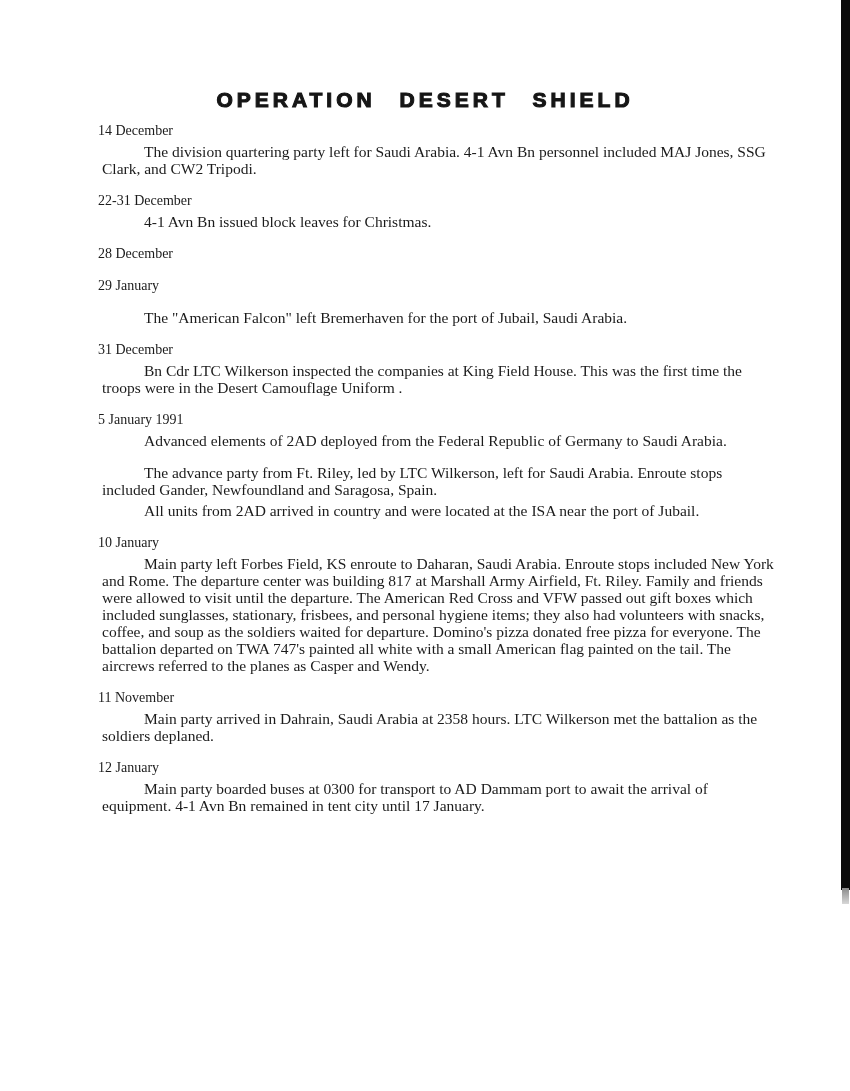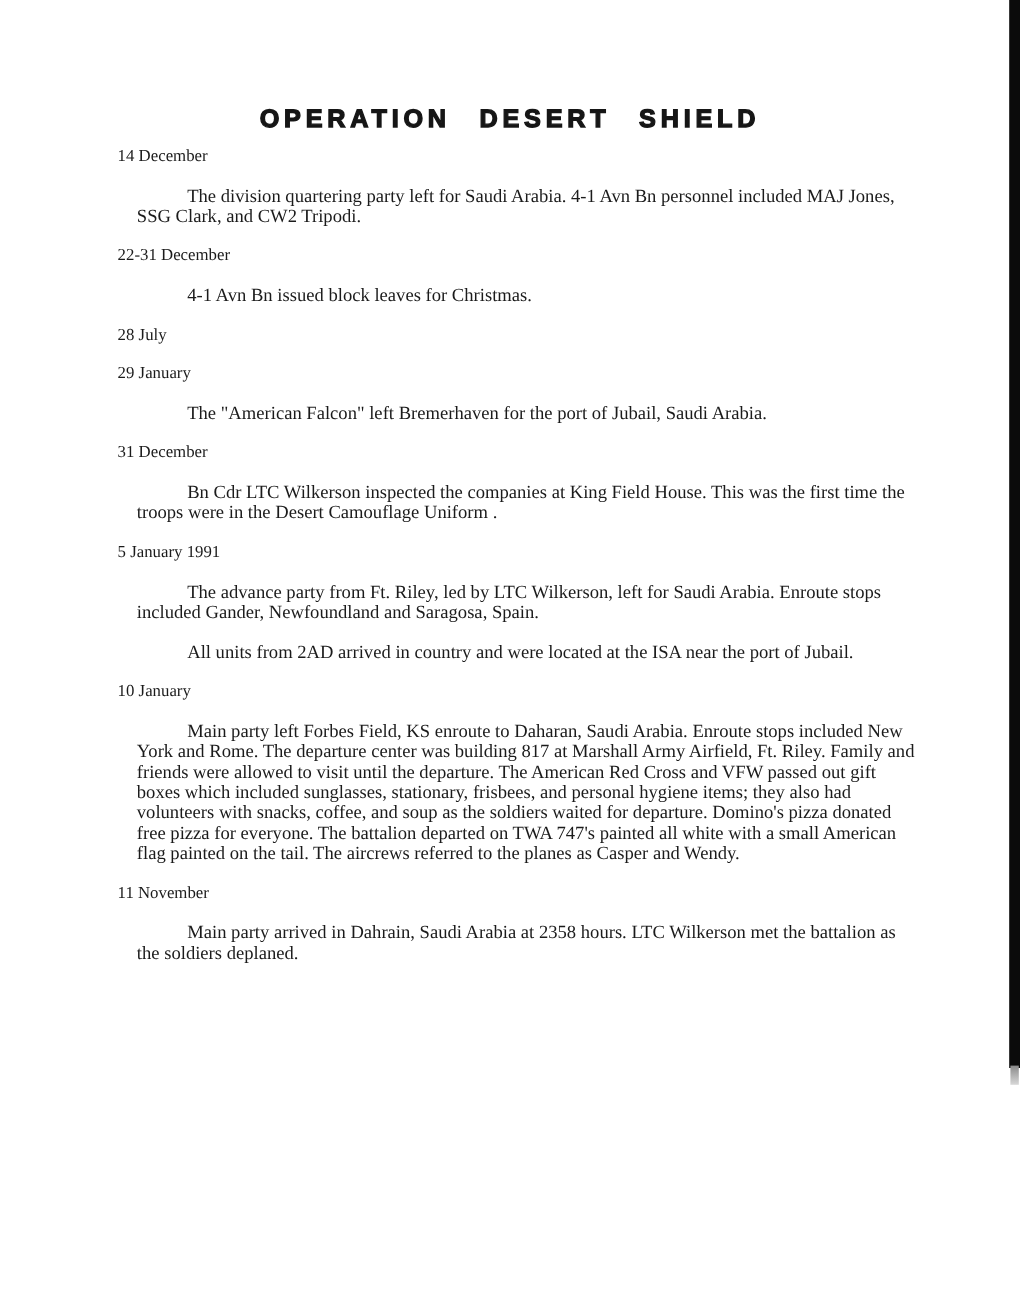--- a/index.html
+++ b/index.html
@@ -44,21 +44,21 @@
   .entry {
     margin: 0 0 15px 0;
   }
   .entry .date {
     margin: 0;
     font-size: 14px;
     font-weight: normal;
     line-height: 17px;
   }
   .entry .para {
-    margin: 16px;
+    margin: 4px;
     text-indent: 42px;
     line-height: 17px;
   }
   .scan-bar-right {
     position: absolute;
     top: 0;
     right: 0;
     width: 9px;
     height: 890px;
     background: #0b0b0b;
@@ -101,47 +101,52 @@
 
   <section class="entry">
         <h2 class="date">14 December</h2>
         <p class="para">The division quartering party left for Saudi Arabia.  4-1 Avn Bn personnel included MAJ Jones, SSG Clark, and CW2 Tripodi.</p>
       </section>
       <section class="entry">
         <h2 class="date">22-31 December</h2>
         <p class="para">4-1 Avn Bn issued block leaves for Christmas.</p>
       </section>
       <section class="entry">
-        <h2 class="date">28 July</h2>
+        <h2 class="date">28 December</h2>
       </section>
       <section class="entry">
         <h2 class="date">29 January</h2>
       </section>
       <section class="entry">
         <p class="para">The "American Falcon" left Bremerhaven for the port of Jubail, Saudi Arabia.</p>
       </section>
       <section class="entry">
         <h2 class="date">31 December</h2>
         <p class="para">Bn Cdr LTC Wilkerson inspected the companies at King Field House.  This was the first time the troops were in the Desert Camouflage Uniform .</p>
       </section>
       <section class="entry">
         <h2 class="date">5 January 1991</h2>
+        <p class="para">Advanced elements of 2AD deployed from the Federal Republic of Germany to Saudi Arabia.</p>
       </section>
       <section class="entry">
         <p class="para">The advance party from Ft. Riley, led by LTC Wilkerson, left for Saudi Arabia.  Enroute stops included Gander, Newfoundland and Saragosa, Spain.</p>
         <p class="para">All units from 2AD arrived in country and were located at the ISA near the port of Jubail.</p>
       </section>
       <section class="entry">
         <h2 class="date">10 January</h2>
         <p class="para">Main party left Forbes Field, KS enroute to Daharan, Saudi Arabia.  Enroute stops included New York and Rome. The departure center was building 817 at Marshall Army Airfield, Ft. Riley.  Family and friends were allowed to visit until the departure.  The American Red Cross and VFW passed out gift boxes which included sunglasses, stationary, frisbees, and personal hygiene items; they also had volunteers with snacks, coffee, and soup as the soldiers waited for departure.  Domino's pizza donated free pizza for everyone. The battalion departed on TWA 747's painted all white with a small American flag painted on the tail.  The aircrews referred to the planes as Casper and Wendy.</p>
       </section>
       <section class="entry">
         <h2 class="date">11 November</h2>
         <p class="para">Main party arrived in Dahrain, Saudi Arabia at 2358 hours.  LTC Wilkerson met the battalion as the soldiers deplaned.</p>
       </section>
+      <section class="entry">
+        <h2 class="date">12 January</h2>
+        <p class="para">Main party boarded buses at 0300 for transport to AD Dammam port to await the arrival of equipment.  4-1 Avn Bn remained in tent city until 17 January.</p>
+      </section>
     </main>
 
   <div class="scan-bar-right"></div>
   <div class="scan-bar-fade"></div>
   <div class="scan-speck-comma"></div>
   <div class="scan-speck-dot"></div>
 
 </div>
 
 </body></html>

